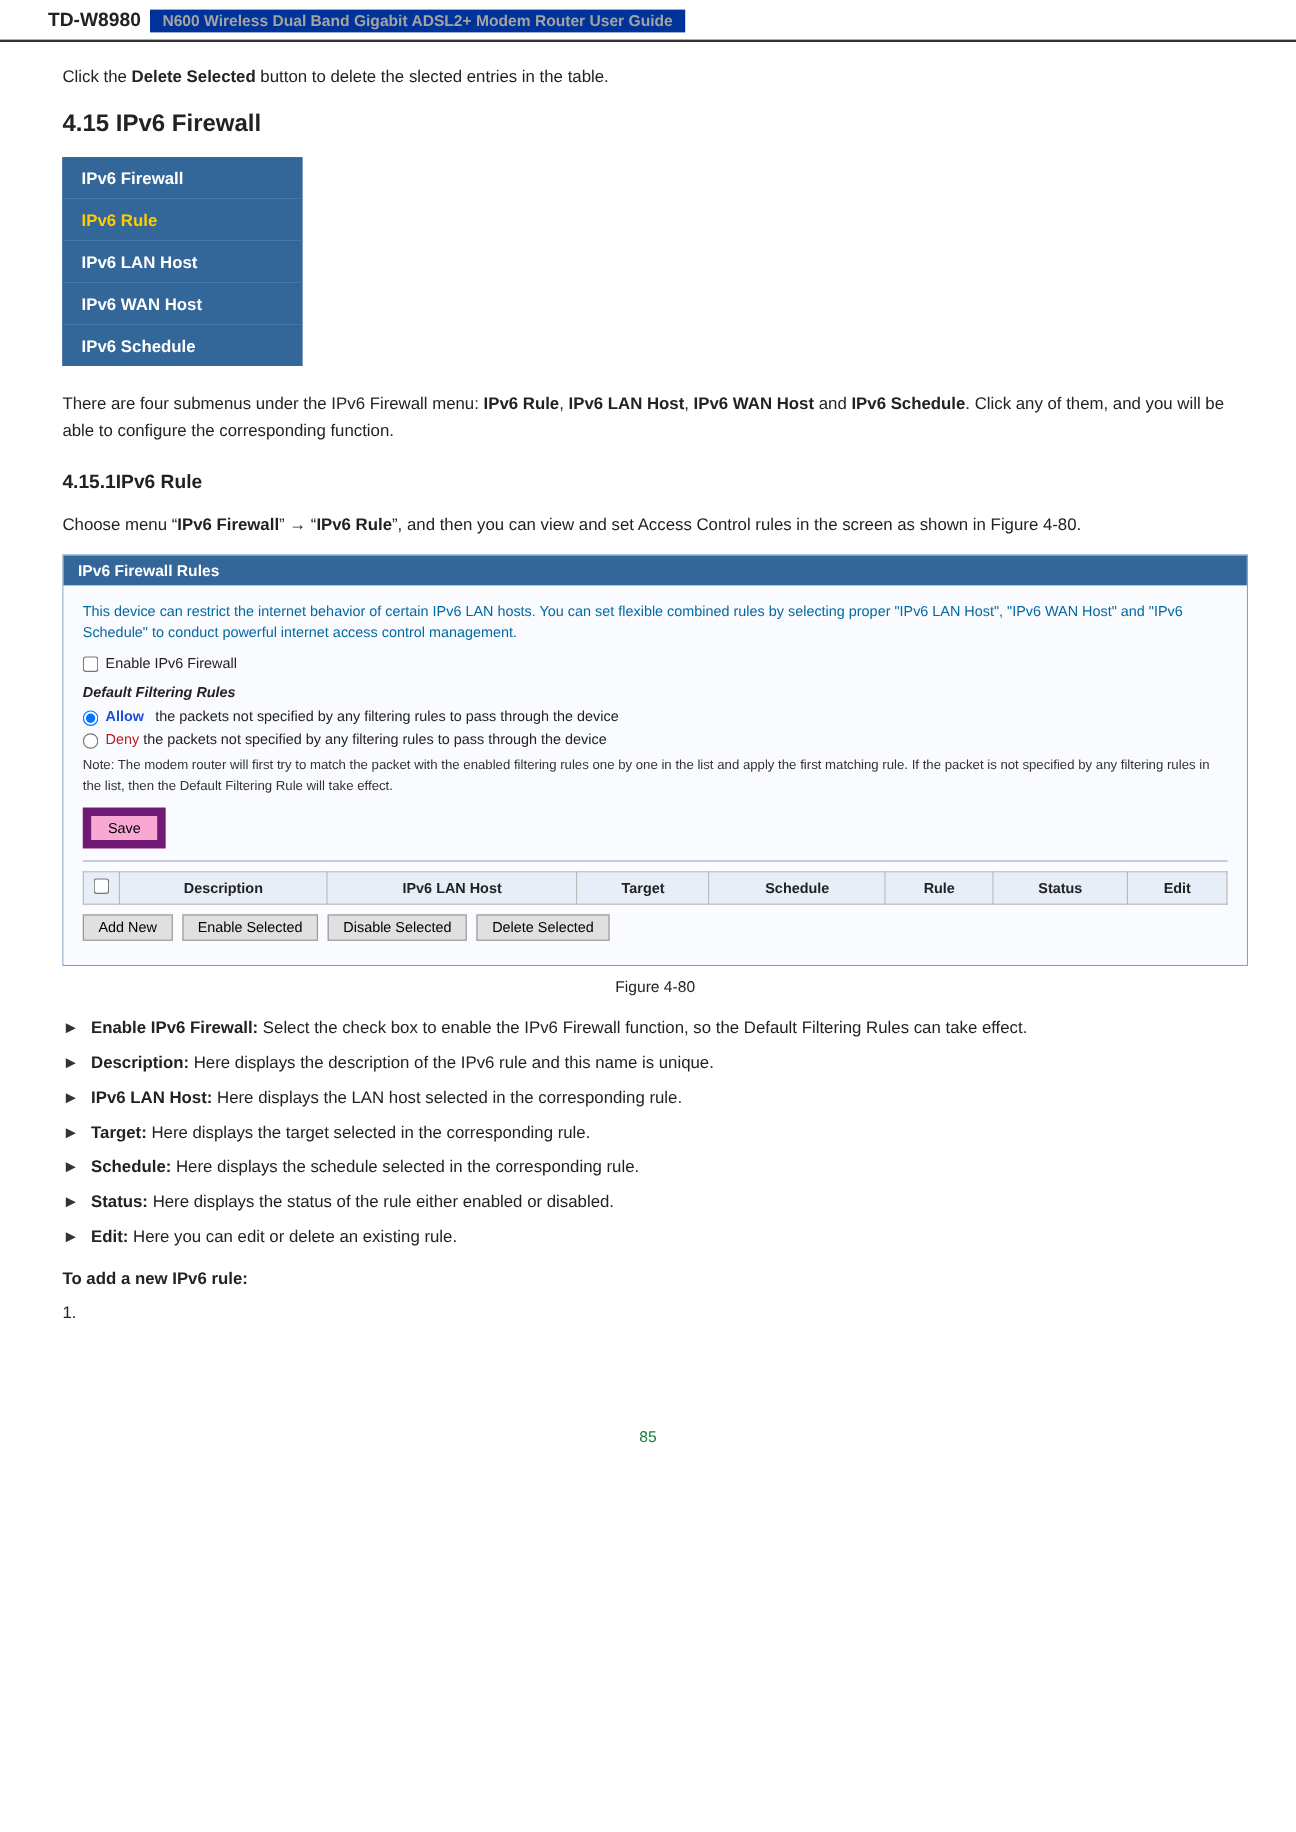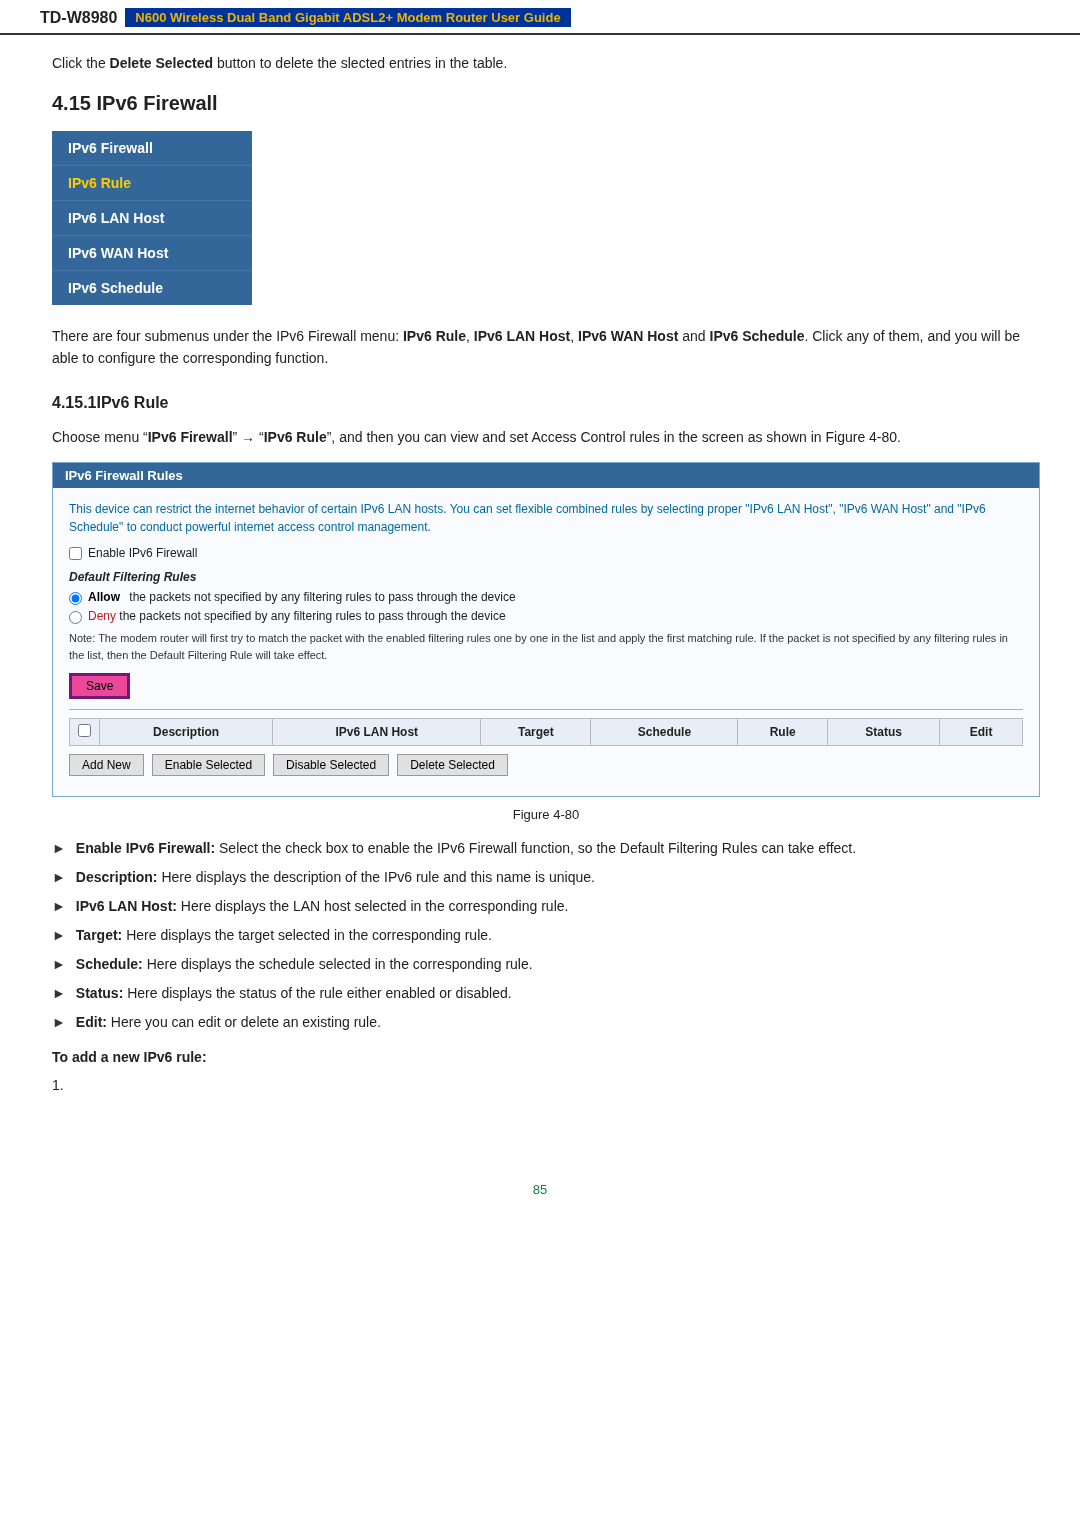--- a/index.html
+++ b/index.html
@@ -24,21 +24,21 @@
     .header-model {
       font-weight: bold;
       font-size: 16px;
       margin-right: 8px;
       color: #222;
     }
     .header-title {
       font-weight: bold;
       font-size: 13px;
       background: #003399;
-      color: #eab308;
+      color: #a3a3a3;
       padding: 2px 10px;
     }
 
     
     .content {
       padding: 0 40px 40px 52px;
     }
 
     
     .intro-text {
@@ -140,33 +140,33 @@
     .radio-row {
       display: flex;
       align-items: flex-start;
       font-size: 12px;
       margin-bottom: 4px;
       gap: 6px;
     }
     .radio-row input[type="radio"] {
       margin-top: 2px;
     }
-    .radio-green { color: #000000; font-weight: bold; }
+    .radio-green { color: #1d4ed8; font-weight: bold; }
     .radio-label { font-size: 12px; }
 
     .note-text {
       font-size: 11px;
       color: #333;
       margin: 6px 0 10px 0;
       line-height: 1.5;
     }
 
     .save-btn {
-      background: #ec4899;
-      border: 3px solid #701a75;
+      background: #f9a8d4;
+      border: 7px solid #701a75;
       padding: 3px 14px;
       font-size: 12px;
       cursor: pointer;
     }
 
     
     .table-section {
       border-top: 1px solid #aac;
       margin-top: 10px;
       padding-top: 8px;

